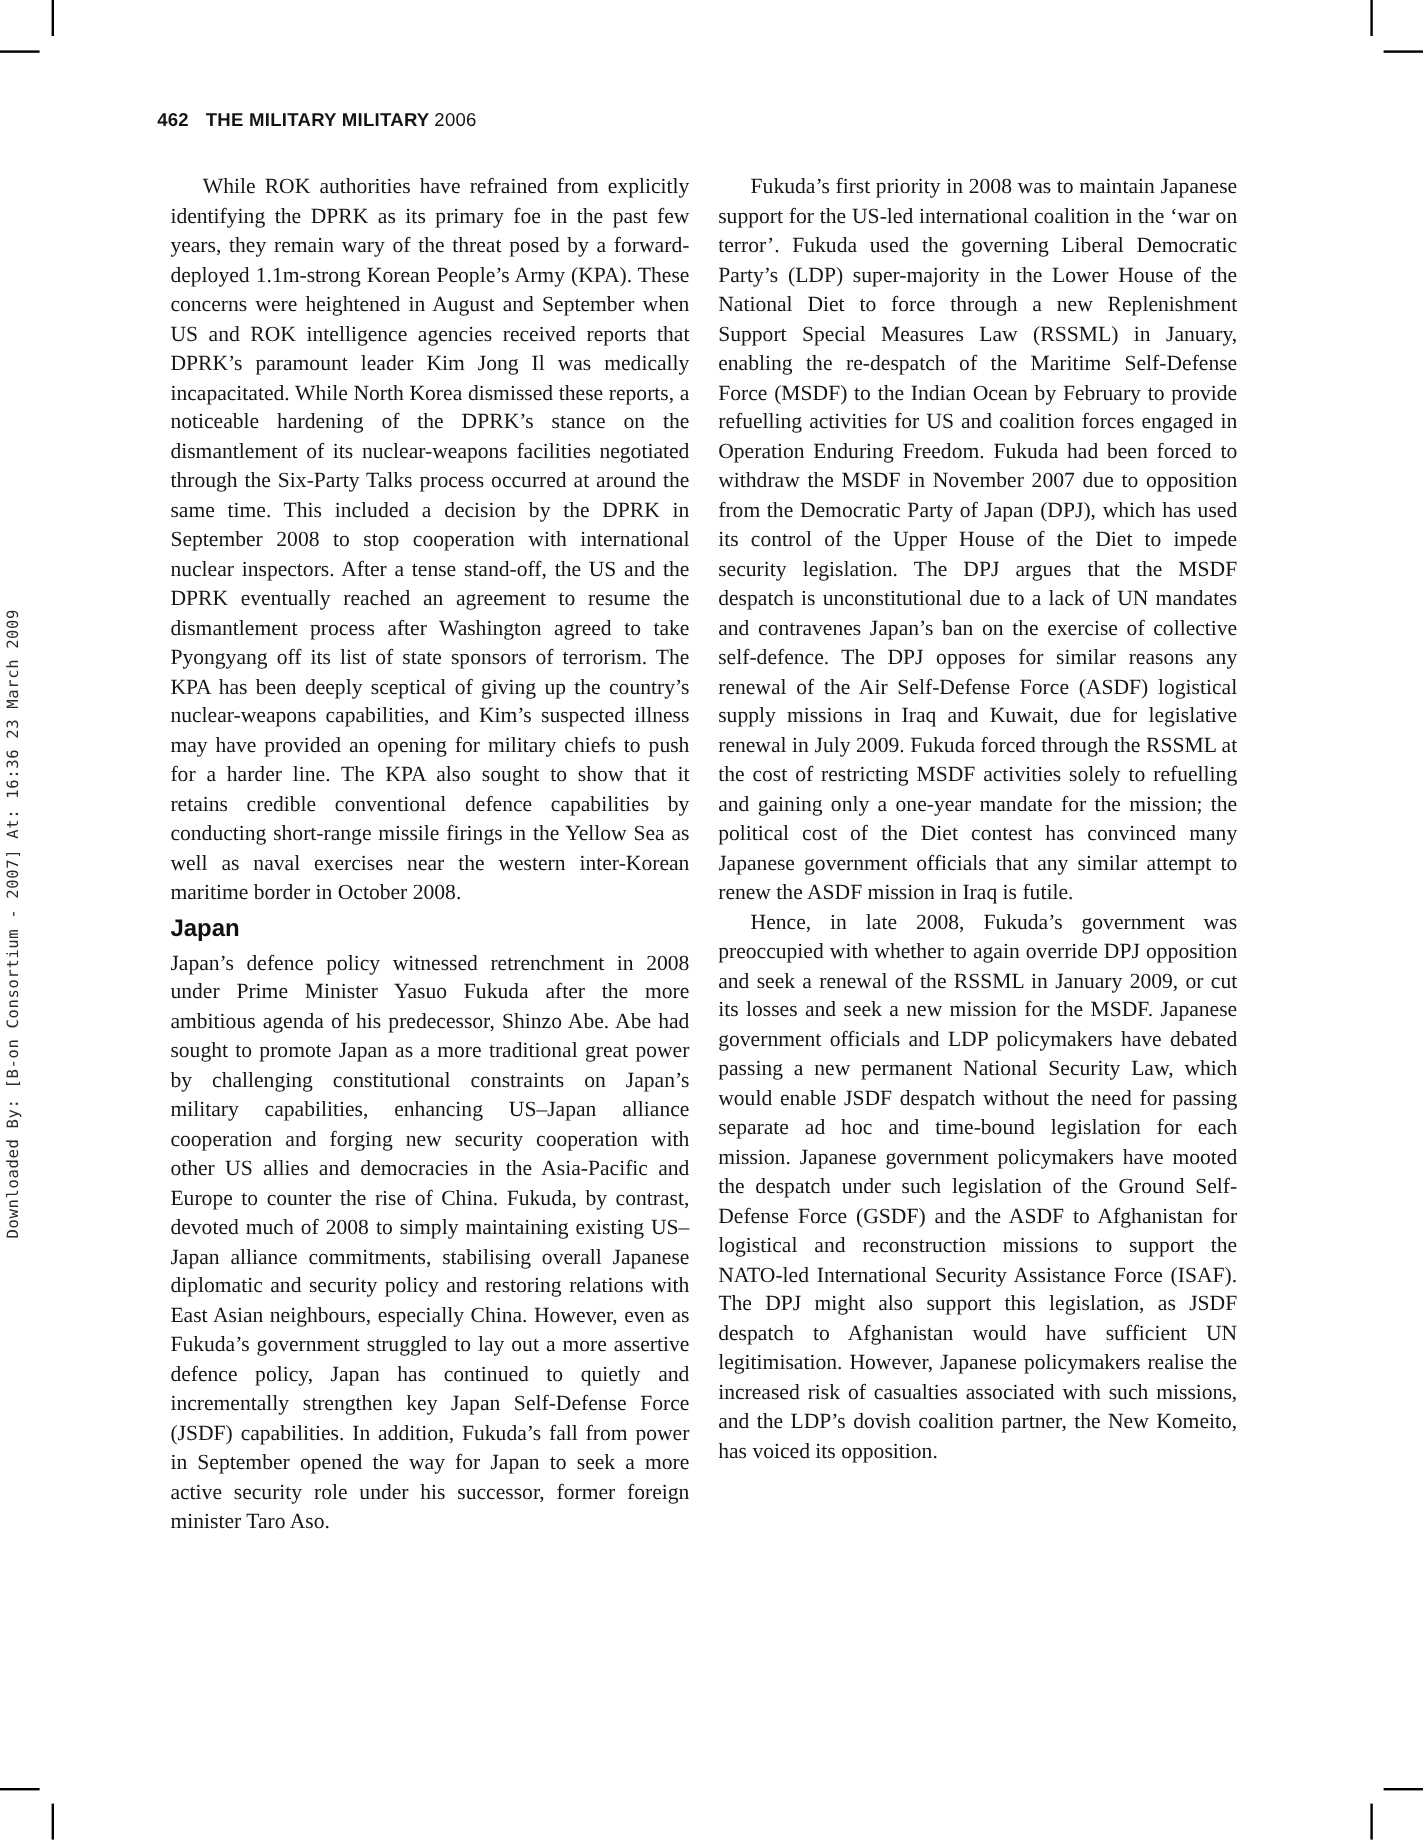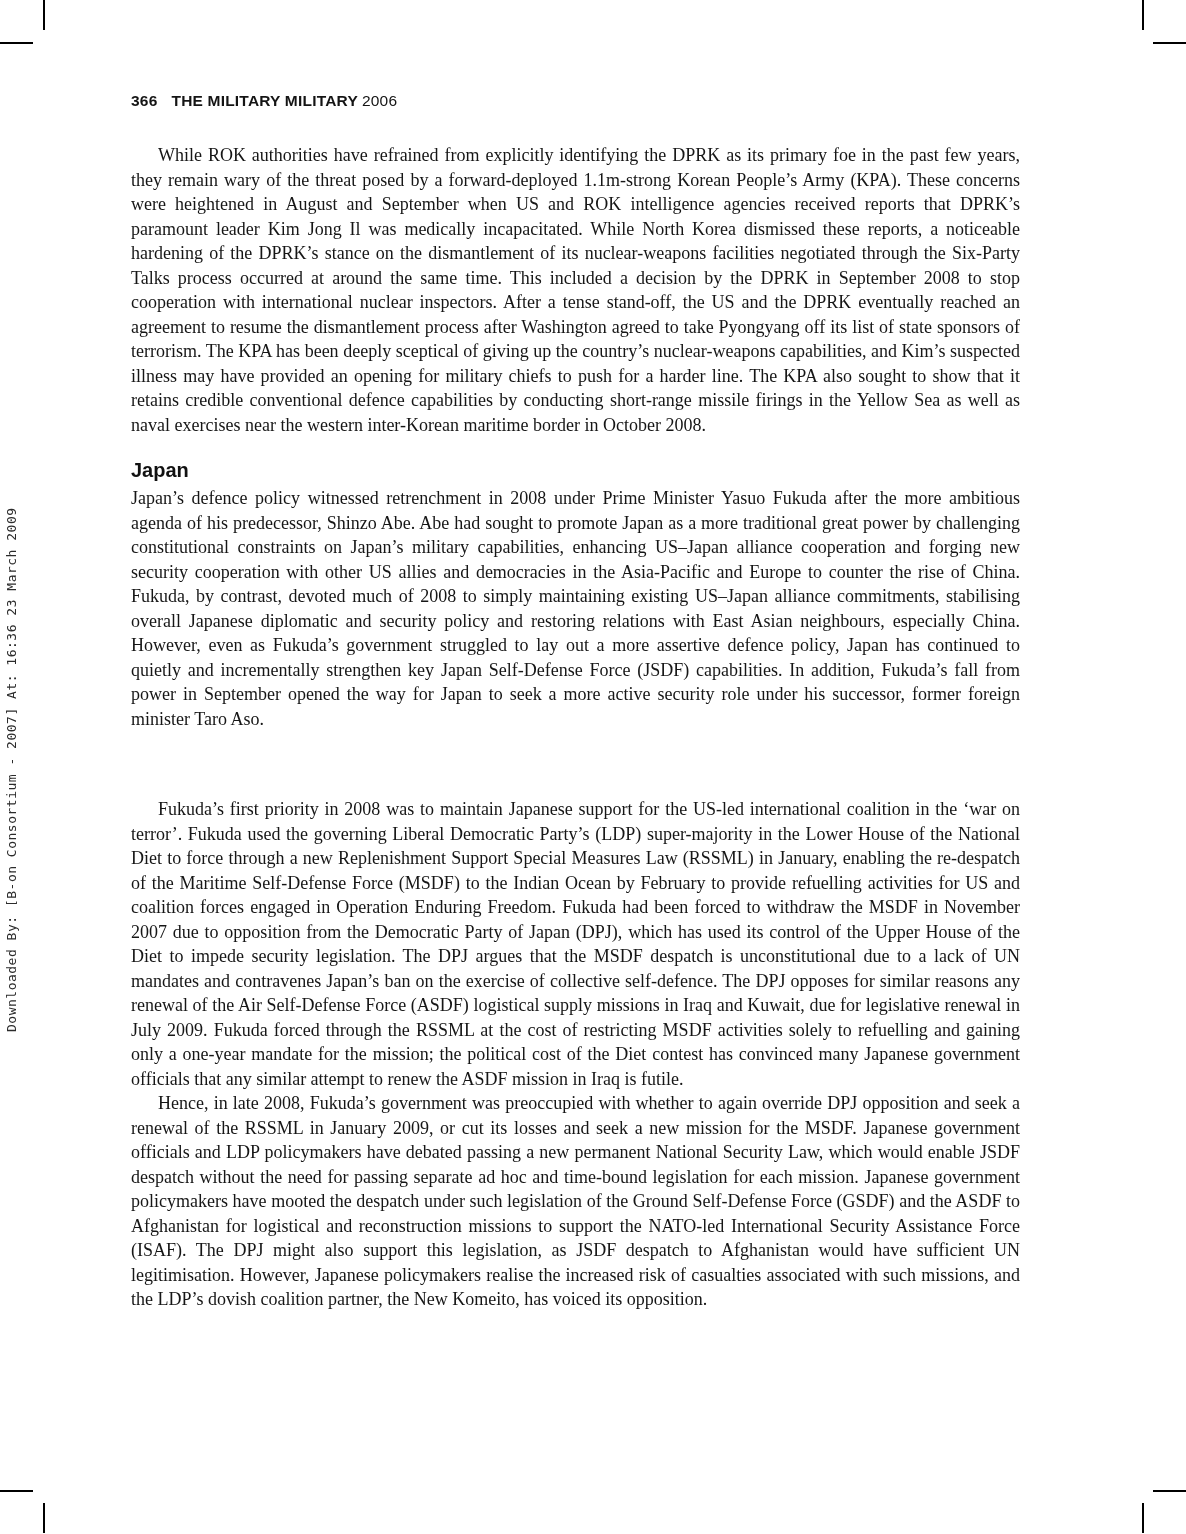--- a/index.html
+++ b/index.html
@@ -33,53 +33,53 @@
   .header{
     position:absolute;left:131px;top:92px;
     font-family:"Liberation Sans", sans-serif;
     font-size:15.5px;letter-spacing:0.2px;color:#141414;
     display:flex;gap:14px;align-items:baseline;
   }
   .header .num,.header .title{font-weight:bold;}
   .header .year{font-weight:normal;margin-left:4px;}
   
   .columns{
-    position:absolute;left:131px;top:143px;
+    position:absolute;left:142px;top:143px;
     width:889px;height:1284px;
-    display:flex;gap:24px;overflow:hidden;flex-direction:column;
+    display:flex;gap:24px;overflow:hidden;
   }
   .col{flex:1 1 0;overflow:hidden;}
   p.body-para{
     margin:0;text-align:justify;
     font-size:18px;line-height:24.5px;color:#161616;
   }
   p.body-para.indent{text-indent:27px;}
   .italic{}
   h2.section-heading{
     font-family:"Liberation Sans", sans-serif;
     font-size:20px;font-weight:bold;color:#111;
-    margin:20px 0 3px 0;line-height:26px;
+    margin:5px 0 3px 0;line-height:26px;
   }
 </style>
 </head>
 <body>
 
 <div class="crop v tl-v"></div>
 <div class="crop h tl-h"></div>
 <div class="crop v tr-v"></div>
 <div class="crop h tr-h"></div>
 <div class="crop h bl-h"></div>
 <div class="crop v bl-v"></div>
 <div class="crop h br-h"></div>
 <div class="crop v br-v"></div>
 
 <div class="stamp">Downloaded By: [B-on Consortium - 2007] At: 16:36 23 March 2009</div>
 
 <div class="header">
-  <span class="num">366</span>
+  <span class="num">462</span>
   <span>
     <span class="title">THE MILITARY MILITARY</span><span class="year">2006</span>
   </span>
 </div>
 
 <div class="columns">
   <div class="col" id="col-left">
       <p class="body-para indent"><span>While ROK authorities have refrained from explicitly identifying the DPRK as its primary foe in the past few years, they remain wary of the threat posed by a forward-deployed 1.1m-strong Korean People’s Army (KPA). These concerns were heightened in August and September when US and ROK intelligence agencies received reports that DPRK’s paramount leader Kim Jong Il was medically incapacitated. While North Korea dismissed these reports, a noticeable hardening of the DPRK’s stance on the dismantlement of its nuclear-weapons facilities negotiated through the Six-Party Talks process occurred at around the same time. This included a decision by the DPRK in September 2008 to stop cooperation with international nuclear inspectors. After a tense stand-off, the US and the DPRK eventually reached an agreement to resume the dismantlement process after Washington agreed to take Pyongyang off its list of state sponsors of terrorism. The KPA has been deeply sceptical of giving up the country’s nuclear-weapons capabilities, and Kim’s suspected illness may have provided an opening for military chiefs to push for a harder line. The KPA also sought to show that it retains credible conventional defence capabilities by conducting short-range missile firings in the Yellow Sea as well as naval exercises near the western inter-Korean maritime border in October 2008.</span></p>
       <h2 class="section-heading">Japan</h2>
       <p class="body-para"><span>Japan’s defence policy witnessed retrenchment in 2008 under Prime Minister Yasuo Fukuda after the more ambitious agenda of his predecessor, Shinzo Abe. Abe had sought to promote Japan as a more traditional great power by challenging constitutional constraints on Japan’s military capabilities, enhancing US–Japan alliance cooperation and forging new security cooperation with other US allies and democracies in the Asia-Pacific and Europe to counter the rise of China. Fukuda, by contrast, devoted much of 2008 to simply maintaining existing US–Japan alliance commitments, stabilising overall Japanese diplomatic and security policy and restoring relations with East Asian neighbours, especially China. However, even as Fukuda’s government struggled to lay out a more assertive defence policy, Japan has continued to quietly and incrementally strengthen key Japan Self-Defense Force (JSDF) capabilities. In addition, Fukuda’s fall from power in September opened the way for Japan to seek a more active security role under his successor, former foreign minister Taro Aso.</span></p>

